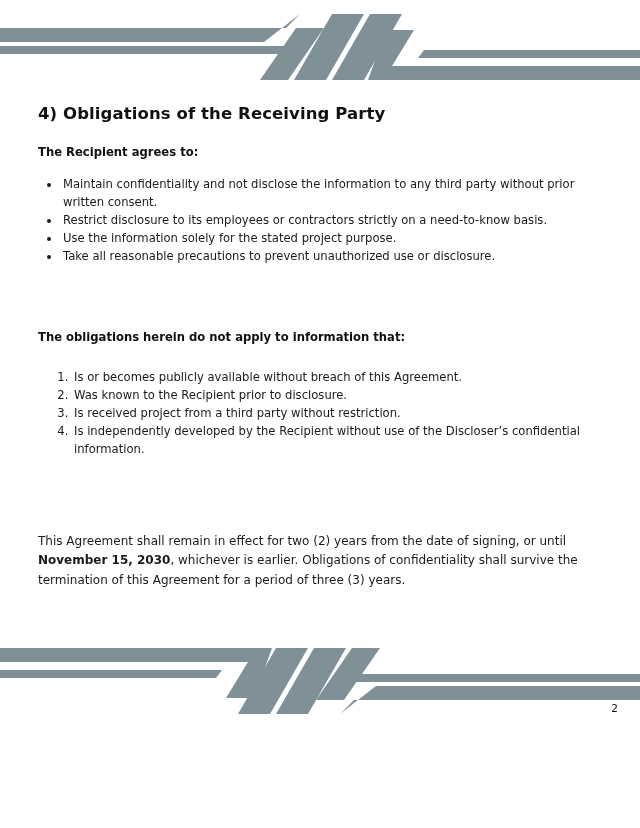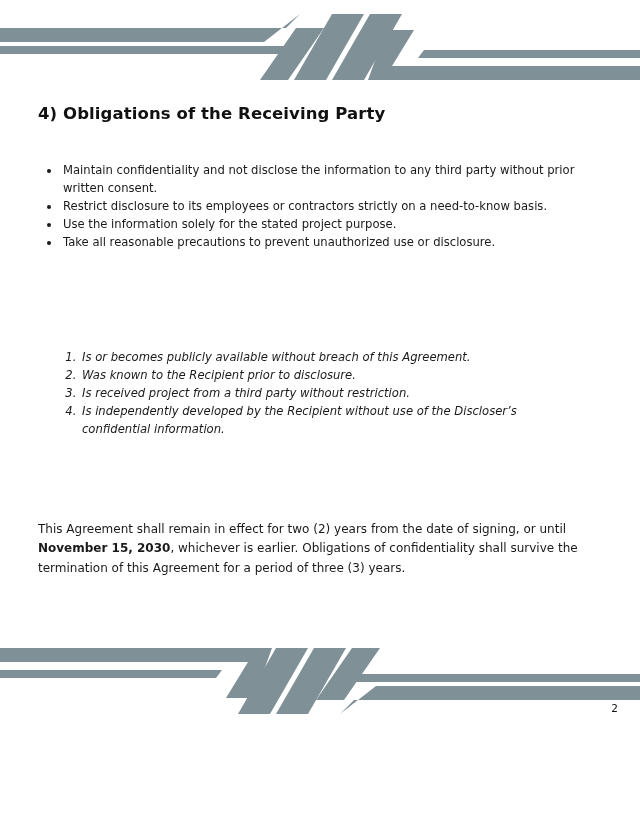--- a/index.html
+++ b/index.html
@@ -61,24 +61,23 @@
     list-style-type: disc;
   }
   ul.bullets li {
     font-size: 11.6px;
     line-height: 1.55;
     margin: 0;
     padding-left: 2px;
     color: #1a1a1a;
   }
   ol.numbers {
-    margin: 16px;
+    margin: 8px;
     padding: 0 0 0 26px;
     list-style-type: decimal;
-    font-style: italic;
   }
   ol.numbers li {
     font-size: 11.6px;
     line-height: 1.55;
     margin: 0;
     padding-left: 2px;
     color: #1a1a1a;
   }
   p.body-text {
     font-size: 12px;
@@ -116,31 +115,33 @@
       <polygon points="370,14 402,14 364,80 332,80"></polygon>
       <polygon points="386,30 414,30 392,66 640,66 640,80 368,80"></polygon>
       <polygon points="424,50 640,50 640,58 418,58"></polygon>
     </g>
   </svg>
 
   <div class="content">
 
     <h2 class="section-heading">4) Obligations of the Receiving Party</h2>
     <div class="gap-heading-lead"></div>
+    <p class="lead-in">The Recipient agrees to:</p>
     <div class="gap-lead-list"></div>
     <ul class="bullets">
       <li>Maintain confidentiality and not disclose the information to any third party without prior written consent.</li>
       <li>Restrict disclosure to its employees or contractors strictly on a need-to-know basis.</li>
       <li>Use the information solely for the stated project purpose.</li>
       <li>Take all reasonable precautions to prevent unauthorized use or disclosure.</li>
     </ul>
 
     <div class="gap-block-large"></div>
 
     <div class="gap-heading-lead"></div>
+    <p class="lead-in">The obligations herein do not apply to information that:</p>
     <div class="gap-lead-list"></div>
     <ol class="numbers">
       <li>Is or becomes publicly available without breach of this Agreement.</li>
       <li>Was known to the Recipient prior to disclosure.</li>
       <li>Is received project from a third party without restriction.</li>
       <li>Is independently developed by the Recipient without use of the Discloser’s confidential information.</li>
     </ol>
 
     <div class="gap-block-large"></div>
 

